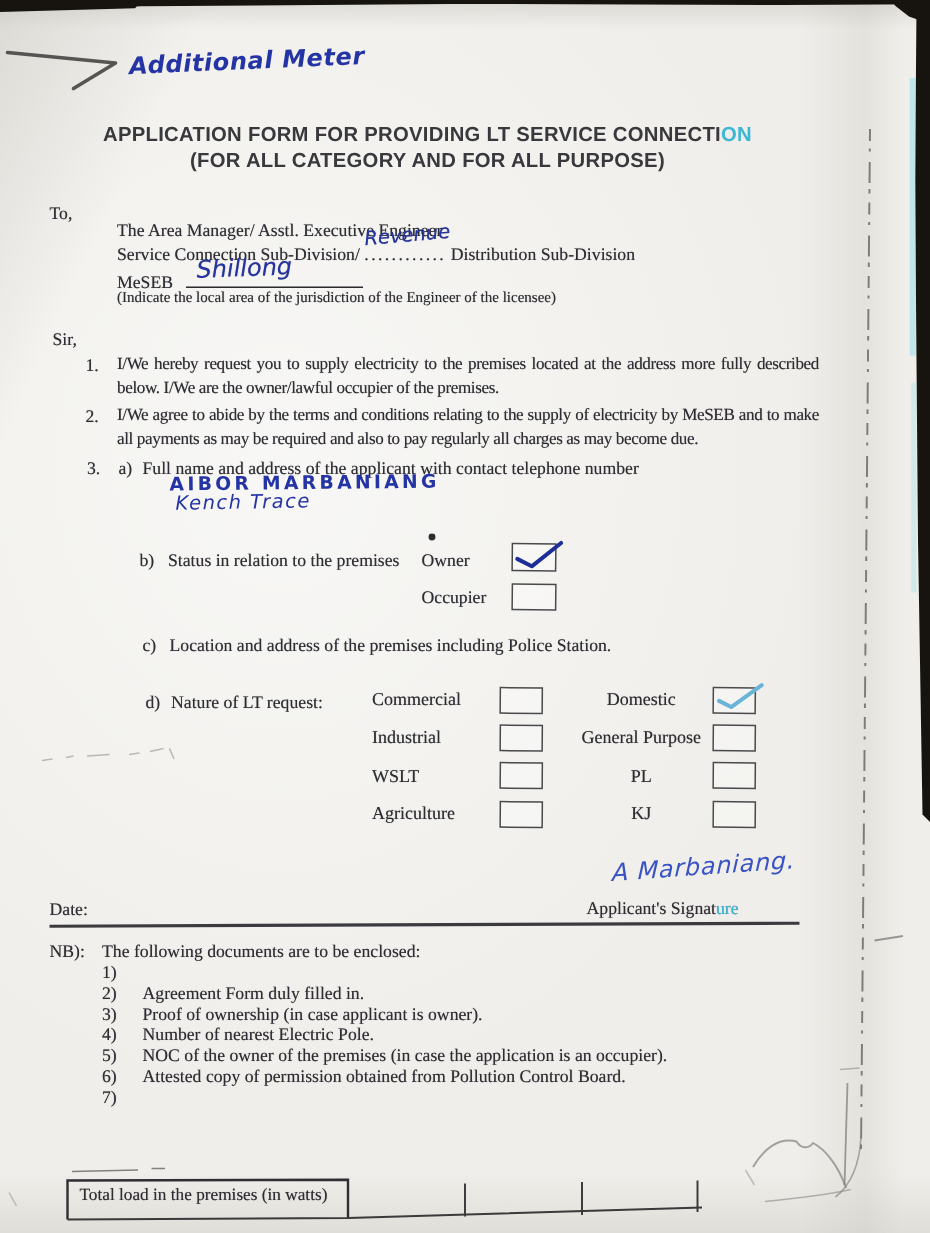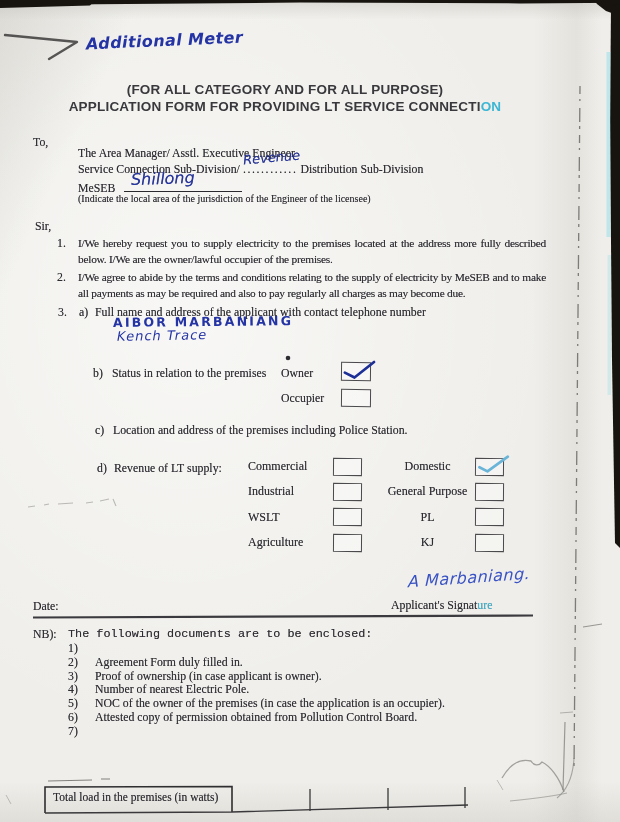--- a/index.html
+++ b/index.html
@@ -46,22 +46,22 @@
   .z2{z-index:2;}
 </style>
 </head>
 <body>
 
 <div class="page">
 
   <div class="abs hw hw-note z2">Additional Meter</div>
 
   <div class="abs title-block z2">
+    <div><span>APPLICATION FORM FOR PROVIDING LT SERVICE CONNECTI</span><span class="accent">ON</span></div>
     <div>(FOR ALL CATEGORY AND FOR ALL PURPOSE)</div>
-    <div><span>APPLICATION FORM FOR PROVIDING LT SERVICE CONNECTI</span><span class="accent">ON</span></div>
   </div>
 
   <div class="abs print body-txt z2" style="left:33px;top:135px;">To,</div>
   <div class="abs print body-txt z2" style="left:78px;top:146px;">The Area Manager/ Asstl. Executive Engineer</div>
   <div class="abs print body-txt z2" style="left:78px;top:162px;white-space:nowrap;">
     <span>Service Connection Sub-Division/</span><span class="dotzone"><span class="hw hw-division">Revenue</span><span class="dots">............</span></span><span>Distribution Sub-Division</span>
   </div>
   <div class="abs print body-txt z2" style="left:78px;top:178px;">
     <span>MeSEB</span><span class="blank-line"><span class="hw hw-city">Shillong</span></span>
   </div>
@@ -90,21 +90,21 @@
         <path d="M4 11 L12 15 L28 2" fill="none" stroke="#1d2f96" stroke-width="2.2" stroke-linecap="round" stroke-linejoin="round"></path>
       </svg>
   </div>
   <div class="abs print body-txt z2" style="left:281px;top:391px;">Occupier</div>
   <div class="cb z2" style="left:341px;top:389px;width:28px;height:16px;"></div>
 
   <div class="abs print body-txt z2" style="left:95px;top:423px;">c)</div>
   <div class="abs print body-txt z2" style="left:113px;top:423px;">Location and address of the premises including Police Station.</div>
 
   <div class="abs print body-txt z2" style="left:97px;top:461px;">d)</div>
-  <div class="abs print body-txt z2" style="left:114px;top:461px;">Revenue of LT supply:</div>
+  <div class="abs print body-txt z2" style="left:114px;top:461px;">Nature of LT request:</div>
 
   <div class="abs supply-grid print z2">
     <div>Commercial</div>
     <div>
         <div class="sg-box"></div>
       </div>
     <div class="sg-c">Domestic</div>
     <div>
         <div class="sg-box cb-cyan">
       <svg viewBox="0 0 27 16">
@@ -139,21 +139,21 @@
     <div>
         <div class="sg-box cb-cyan"></div>
       </div>
   </div>
 
   <div class="abs hw hw-sign z2">A Marbaniang.</div>
   <div class="abs print body-txt z2" style="left:33px;top:599px;">Date:</div>
   <div class="abs print body-txt z2" style="left:391px;top:598px;white-space:nowrap;"><span>Applicant's Signat</span><span class="accent">ure</span></div>
 
   <div class="abs print body-txt z2" style="left:33px;top:627px;">NB):</div>
-  <div class="abs print body-txt z2" style="left:68px;top:627px;font-family:Liberation Mono, monospace;">The following documents are to be enclosed:</div>
+  <div class="abs print body-txt z2" style="left:68px;top:627px;">The following documents are to be enclosed:</div>
 
   <div class="abs print nb-num z2" style="left:68px;top:641px;">1)</div>
   <div class="abs print nb-num z2" style="left:68px;top:655px;">2)</div>
   <div class="abs print body-txt z2" style="left:95px;top:655px;">Agreement Form duly filled in.</div>
   <div class="abs print nb-num z2" style="left:68px;top:669px;">3)</div>
   <div class="abs print body-txt z2" style="left:95px;top:669px;">Proof of ownership (in case applicant is owner).</div>
   <div class="abs print nb-num z2" style="left:68px;top:682px;">4)</div>
   <div class="abs print body-txt z2" style="left:95px;top:682px;">Number of nearest Electric Pole.</div>
   <div class="abs print nb-num z2" style="left:68px;top:696px;">5)</div>
   <div class="abs print body-txt z2" style="left:95px;top:696px;">NOC of the owner of the premises (in case the application is an occupier).</div>

